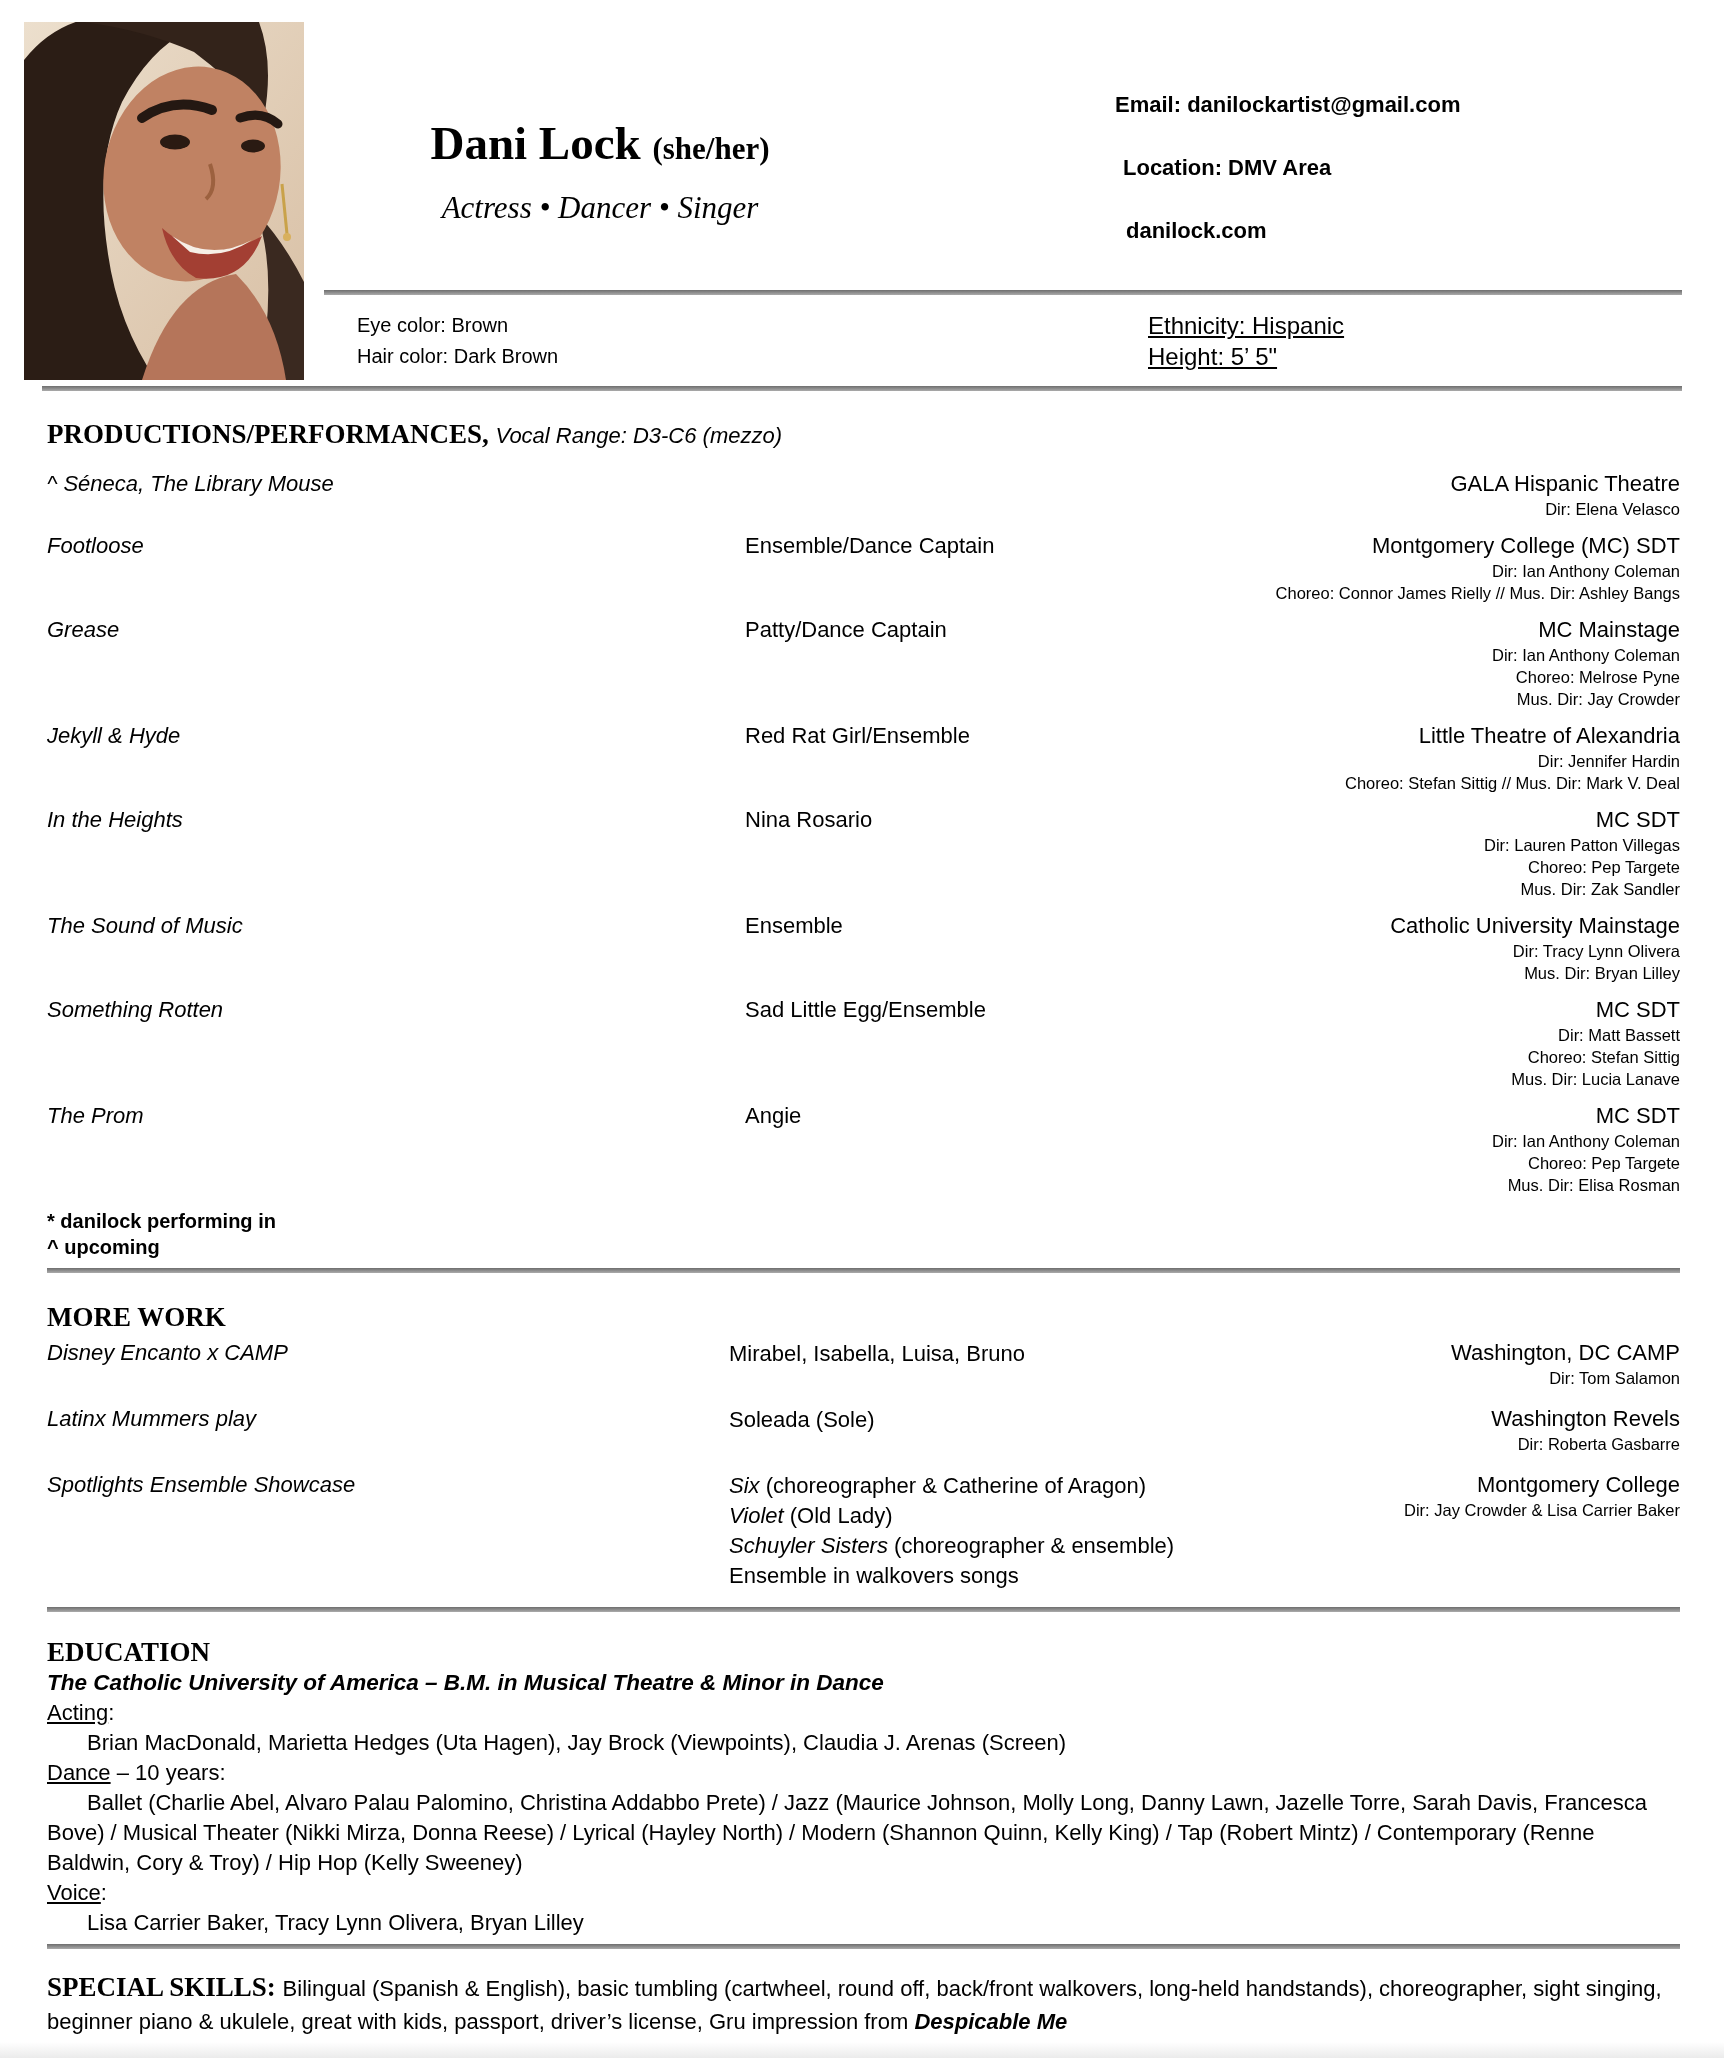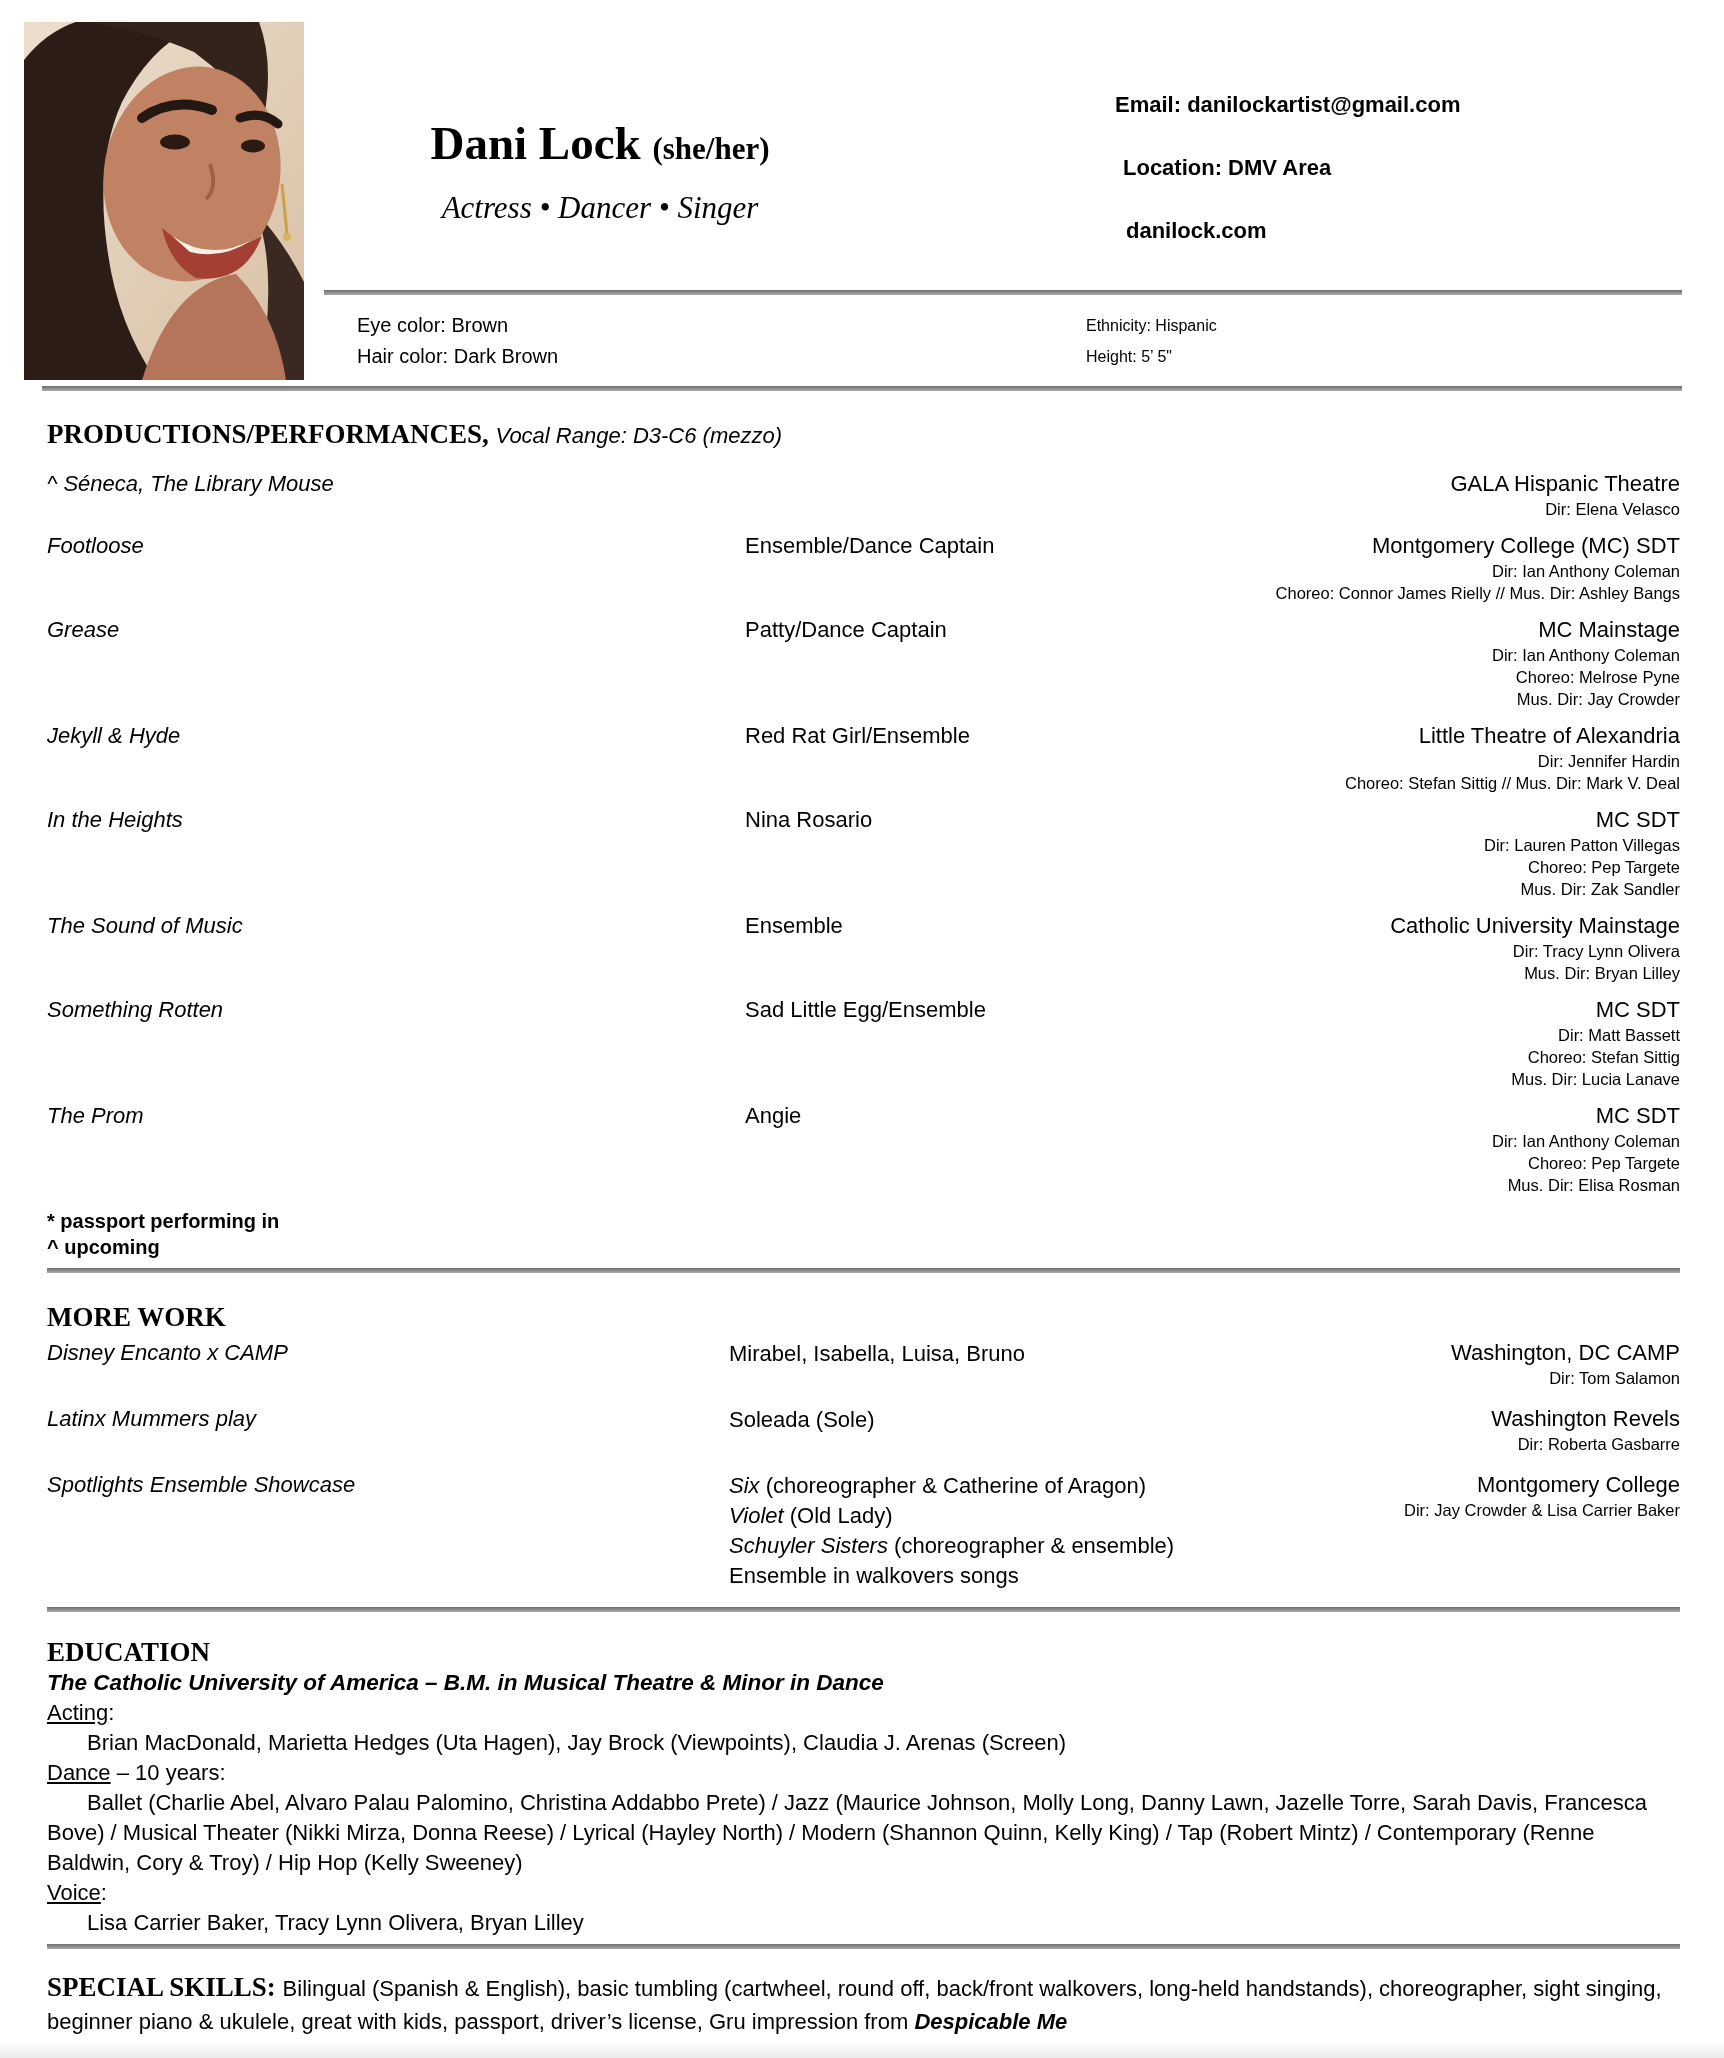--- a/index.html
+++ b/index.html
@@ -16,21 +16,21 @@
   .pronouns{font-family:"Liberation Serif",serif;font-weight:bold;font-size:31px;}
   .tagline{font-family:"Liberation Serif",serif;font-style:italic;font-size:31px;margin-top:16px;white-space:nowrap;}
   .contact{position:absolute;left:1115px;top:92px;font-weight:bold;font-size:22px;line-height:26px;}
   .contact .c-line{margin-bottom:37px;}
   .contact .c-line:nth-child(2){padding-left:8px;}
   .contact .c-line:nth-child(3){padding-left:11px;}
   .divider{height:5px;background:linear-gradient(to bottom,#6e6e6e,#ababab);}
   .divider-top{position:absolute;left:324px;right:42px;top:290px;}
   .divider-full{position:absolute;left:42px;right:42px;top:386px;}
   .stats-left{position:absolute;left:357px;top:310px;font-size:20px;line-height:31px;}
-  .stats-right{position:absolute;left:1086px;top:310px;font-size:16px;line-height:31px;}
+  .stats-right{position:absolute;left:1148px;top:310px;font-size:24px;line-height:31px;text-decoration:underline;}
   
   .main{padding:0 44px 0 47px;}
   .sec-head{font-family:"Liberation Serif",serif;font-weight:bold;font-size:27px;line-height:32px;}
   .prod-head{margin-top:26px;}
   .vocal{font-family:"Liberation Sans",sans-serif;font-weight:normal;font-style:italic;font-size:22px;}
   .prod-table{margin-top:18px;}
   .prow{display:grid;grid-template-columns:698px 1fr auto;align-items:start;margin-bottom:12px;}
   .ptitle{font-style:italic;font-size:22px;line-height:28px;}
   .prole{font-size:22px;line-height:28px;}
   .pvenue{text-align:right;}
@@ -197,21 +197,21 @@
       <div class="pvenue">
         <div class="vname">MC SDT</div>
         <div class="cred">Dir: Ian Anthony Coleman</div>
         <div class="cred">Choreo: Pep Targete</div>
         <div class="cred">Mus. Dir: Elisa Rosman</div>
       </div>
     </div>
   </div>
 
   <div class="footnotes">
-    <div>* passport performing in</div>
+    <div>* danilock performing in</div>
     <div>^ upcoming</div>
   </div>
 
   <div class="divider rule"></div>
 
   <div class="sec-head mw-head">MORE WORK</div>
 
   <div class="mw-table">
 
     <div class="mrow">

